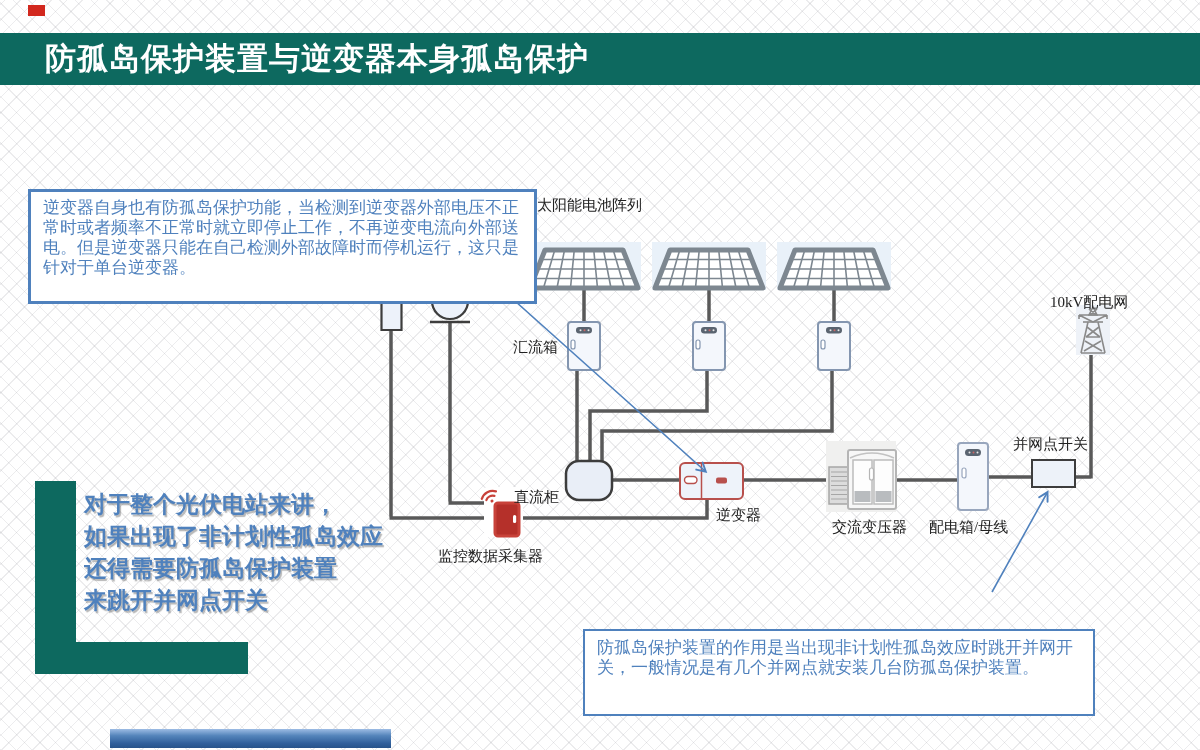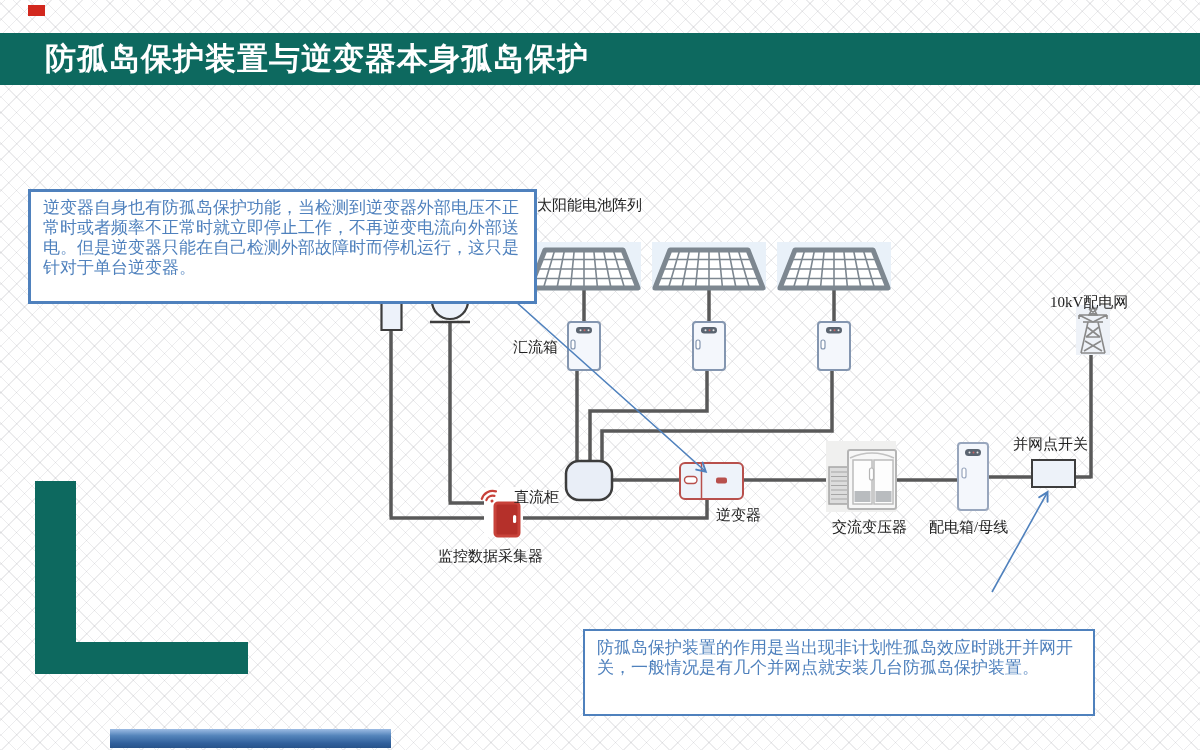--- a/index.html
+++ b/index.html
@@ -180,19 +180,25 @@
   <div class="dlabel" style="left:438px;top:547px;">监控数据采集器</div>
 
   <div class="abs notebox top">
     <span>逆变器自身也有防孤岛保护功能，当检测到逆变器外部电压不正常时或者频率不正常时就立即停止工作，不再逆变电流向外部送电。但是逆变器只能在自己检测外部故障时而停机运行，这只是针对于单台逆变器。</span>
   </div>
 
   <div class="abs notebox bottom">
     <span>防孤岛保护装置的作用是当出现非计划性孤岛效应时跳开并网开关，一般情况是有几个并网点就安装几台防孤岛保护装置。</span>
   </div>
 
+  <div class="abs station-note">
+    <div>对于整个光伏电站来讲，</div>
+    <div>如果出现了非计划性孤岛效应</div>
+    <div>还得需要防孤岛保护装置</div>
+    <div>来跳开并网点开关</div>
+  </div>
 
   <div class="abs teal-v"></div>
   <div class="abs teal-h"></div>
 
   <div class="abs ribbon"></div>
 
 </div>
 
 </body></html>

